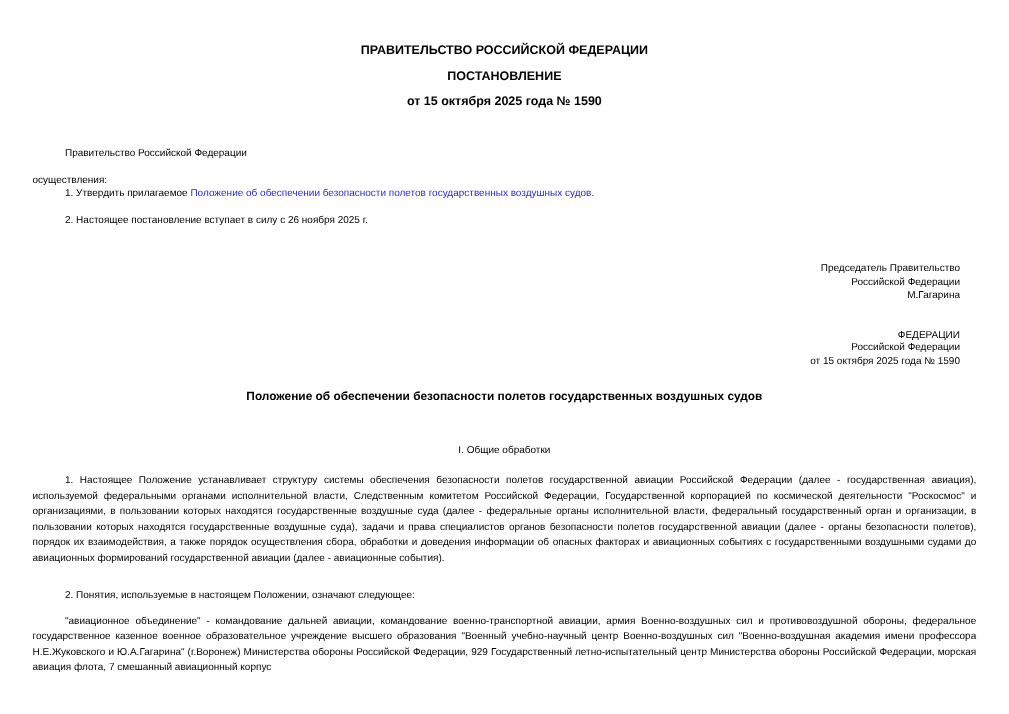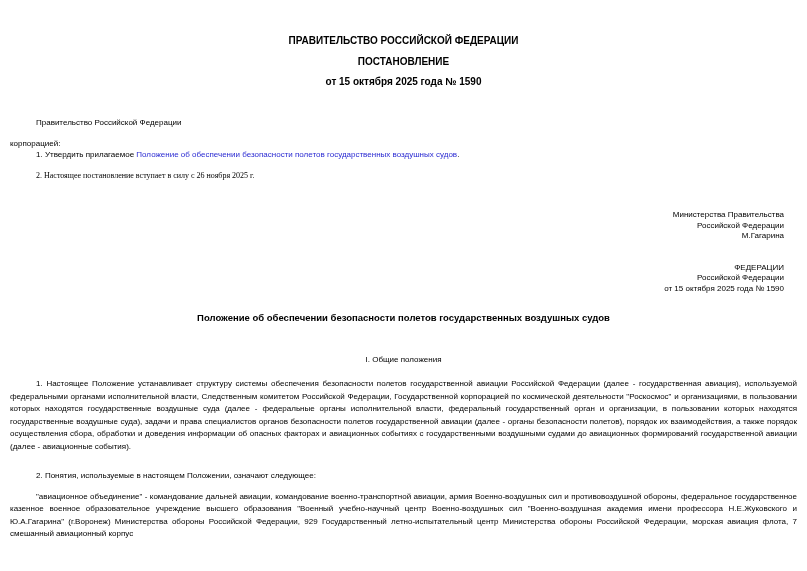--- a/index.html
+++ b/index.html
@@ -5,31 +5,31 @@
   * { margin:0; padding:0; box-sizing:border-box; }
   html,body { background:#ffffff; }
   .page {
     position:relative;
     width:807px; height:571px;
     background:#ffffff;
     overflow:hidden;
     font-family:"Liberation Sans", sans-serif;
     color:#000000;
   }
-  .content { padding:0 10px; }
+  .content { padding:0 26px; }
   .org      { margin-top:35px; font-size:10px; font-weight:bold; text-align:center; line-height:12px; }
   .doctype  { margin-top:9px;  font-size:10px; font-weight:bold; text-align:center; line-height:12px; }
   .datenum  { margin-top:8px;  font-size:10px; font-weight:bold; text-align:center; line-height:12px; }
   .subject  { margin-top:18px; font-size:9.5px; font-weight:bold; text-align:center; line-height:12px; }
   a.doclink { color:#2a2ad2; text-decoration:none; cursor:pointer; }
   .bodytext { font-size:8px; line-height:11px; }
   .intro    { margin-top:29px; text-indent:26px; }
   .resolves { margin-top:10px; }
   .item1    { margin-top:0;  text-indent:26px; }
-  .item2    { margin-top:10px; text-indent:26px;font-family:Liberation Serif, serif; }
+  .item2    { margin-top:10px; text-indent:26px; }
   .sigblock { margin-top:29px; font-size:8px; line-height:10.5px; text-align:right; padding-right:13px; }
   .appblock { margin-top:21px; font-size:8px; line-height:10.5px; text-align:right; padding-right:13px; }
   .regtitle { margin-top:18px; font-size:9.5px; font-weight:bold; text-align:center; line-height:12px; }
   .secthead { margin-top:30px; font-size:8px; text-align:center; line-height:12px; }
   .para     { font-size:8px; line-height:12.5px; text-align:justify; text-indent:26px; }
   .p1 { margin-top:12px; }
   .p2 { margin-top:17px; text-align:left; }
   .p3 { margin-top:8px; }
 </style>
 </head>
@@ -37,37 +37,37 @@
 
 <div class="page">
   <div class="content">
 
     <div class="org">ПРАВИТЕЛЬСТВО РОССИЙСКОЙ ФЕДЕРАЦИИ</div>
     <div class="doctype">ПОСТАНОВЛЕНИЕ</div>
     <div class="datenum">от 15 октября 2025 года № 1590</div>
 
 
     <p class="bodytext intro">Правительство Российской Федерации</p>
-    <p class="bodytext resolves">корпорацией:</p>
+    <p class="bodytext resolves">осуществления:</p>
     <p class="bodytext item1"><span>1. Утвердить прилагаемое </span><a class="doclink">Положение об обеспечении безопасности полетов государственных воздушных судов</a><span>.</span></p>
     <p class="bodytext item2">2. Настоящее постановление вступает в силу с 26 ноября 2025 г.</p>
 
     <div class="sigblock">
-      <div>Министерства Правительства</div>
+      <div>Председатель Правительство</div>
       <div>Российской Федерации</div>
       <div>М.Гагарина</div>
     </div>
 
     <div class="appblock">
       <div>ФЕДЕРАЦИИ</div>
       <div>Российской Федерации</div>
       <div>от 15 октября 2025 года № 1590</div>
     </div>
 
     <div class="regtitle">Положение об обеспечении безопасности полетов государственных воздушных судов</div>
-    <div class="secthead">I. Общие положения</div>
+    <div class="secthead">I. Общие обработки</div>
 
     <p class="para p1">1. Настоящее Положение устанавливает структуру системы обеспечения безопасности полетов государственной авиации Российской Федерации (далее - государственная авиация), используемой федеральными органами исполнительной власти, Следственным комитетом Российской Федерации, Государственной корпорацией по космической деятельности "Роскосмос" и организациями, в пользовании которых находятся государственные воздушные суда (далее - федеральные органы исполнительной власти, федеральный государственный орган и организации, в пользовании которых находятся государственные воздушные суда), задачи и права специалистов органов безопасности полетов государственной авиации (далее - органы безопасности полетов), порядок их взаимодействия, а также порядок осуществления сбора, обработки и доведения информации об опасных факторах и авиационных событиях с государственными воздушными судами до авиационных формирований государственной авиации (далее - авиационные события).</p>
     <p class="bodytext para p2">2. Понятия, используемые в настоящем Положении, означают следующее:</p>
     <p class="para p3">"авиационное объединение" - командование дальней авиации, командование военно-транспортной авиации, армия Военно-воздушных сил и противовоздушной обороны, федеральное государственное казенное военное образовательное учреждение высшего образования "Военный учебно-научный центр Военно-воздушных сил "Военно-воздушная академия имени профессора Н.Е.Жуковского и Ю.А.Гагарина" (г.Воронеж) Министерства обороны Российской Федерации, 929 Государственный летно-испытательный центр Министерства обороны Российской Федерации, морская авиация флота, 7 смешанный авиационный корпус</p>
 
   </div>
 </div>
 
 </body></html>

